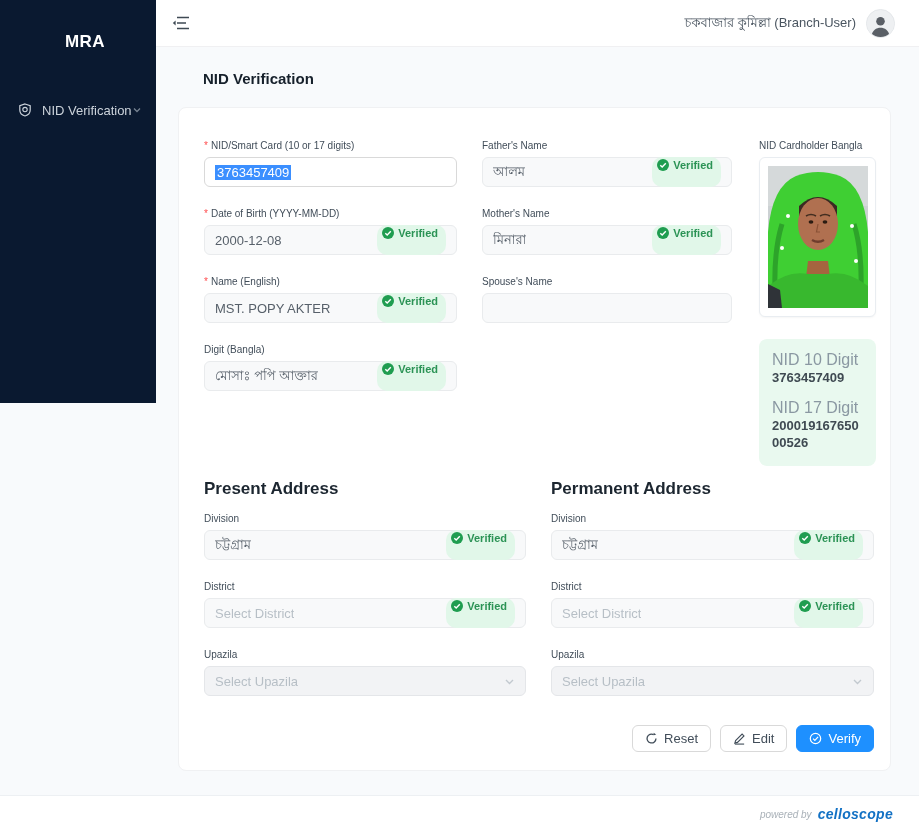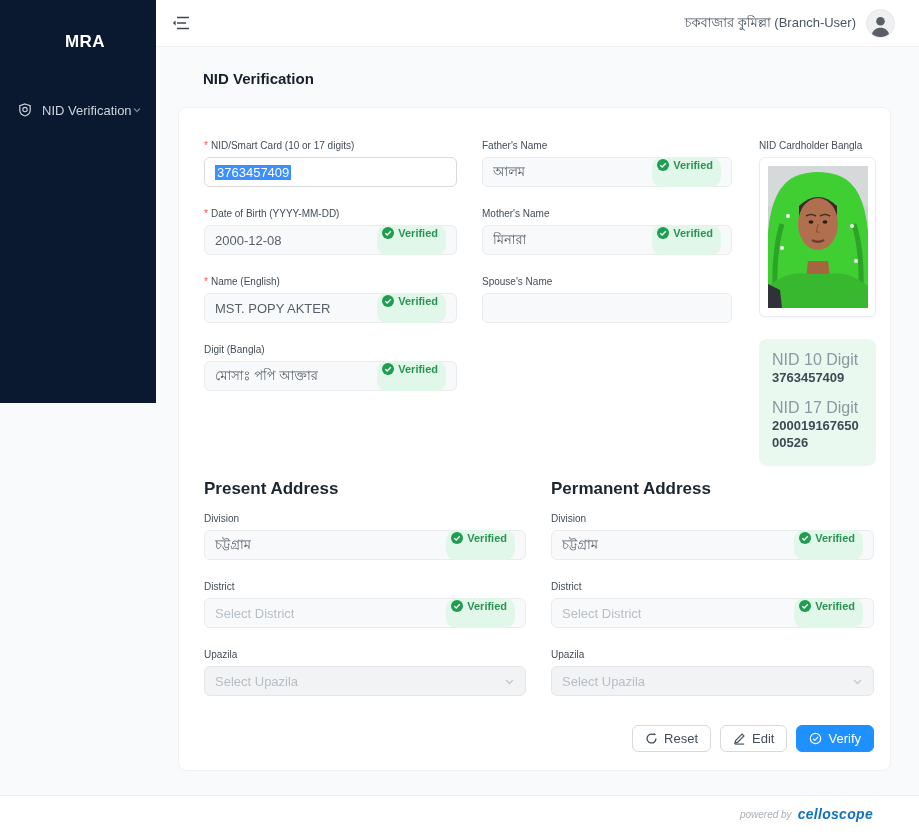--- a/index.html
+++ b/index.html
@@ -58,21 +58,21 @@
   .addr-right { position:absolute; left:372px; top:371px; width:323px; }
   .addr-h { font-size:17px; font-weight:700; color:#1c2630; margin-bottom:12px; }
 
   
   .btn-row { position:absolute; right:16px; bottom:18px; display:flex; gap:9px;padding-left:24px; }
   .btn { height:27px; padding:0 12px; border-radius:6px; font-size:13px; display:inline-flex; align-items:center; gap:6px; background:#fff; border:1px solid #d9d9d9; color:#414d59; cursor:pointer; }
   .btn-primary { background:#1e90ff; border-color:#1e90ff; color:#fff; }
   .btn svg { display:block; }
 
   
-  .footer { position:absolute; left:0; bottom:0; width:919px; height:37px; background:#ffffff; border-top:1px solid #edf0f3; display:flex; align-items:center; justify-content:flex-end; padding-right:46px; }
+  .footer { position:absolute; left:0; bottom:0; width:919px; height:37px; background:#ffffff; border-top:1px solid #edf0f3; display:flex; align-items:center; justify-content:flex-end; padding-right:26px; }
   .powered { font-size:10px; font-style:italic; color:#a9b1b8; margin-right:6px; }
   .brand { font-size:14px; font-weight:700; font-style:italic; color:#1271c4; letter-spacing:.3px; }
 </style>
 </head>
 <body>
 
 <div id="app">
 
   <aside class="sidebar">
     <div class="logo">MRA</div>

